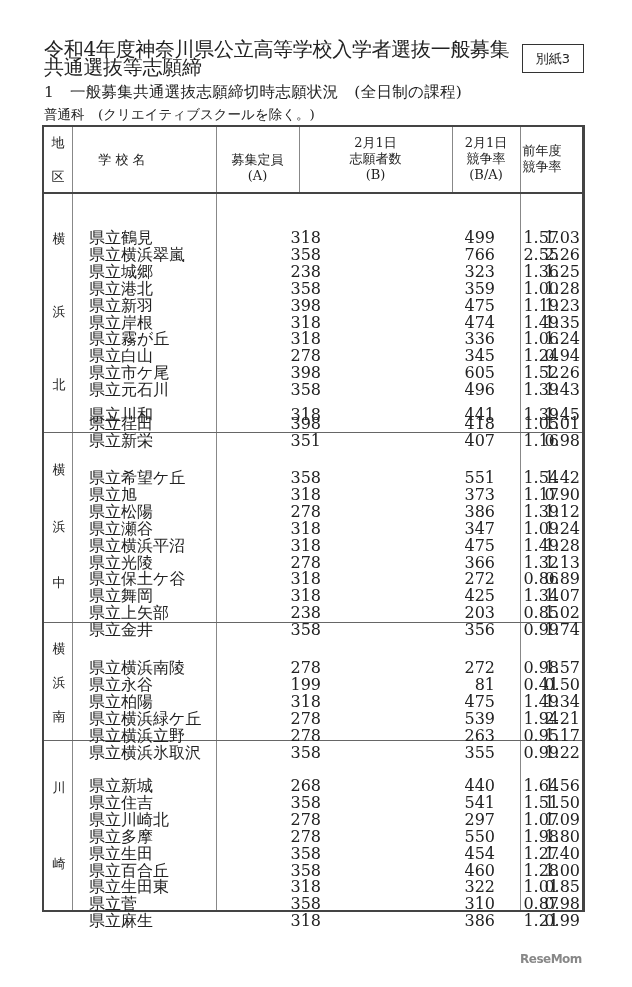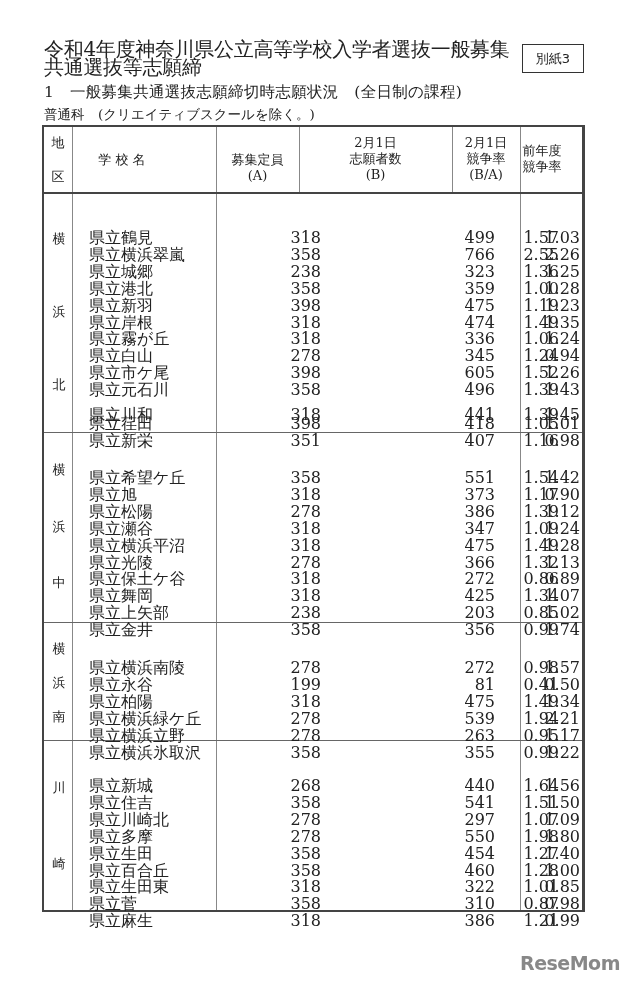--- a/index.html
+++ b/index.html
@@ -19,21 +19,21 @@
   .row { position:absolute; left:0; right:0; height:17px; font-size:16px; line-height:17px;margin-top:27px; }
   .row span { position:absolute; top:0; }
   .name { left:45px; }
   .num { text-align:right; width:60px; }
   .capacity { left:217px; }
   .applicants { left:391px; }
   .ratio { left:455px; }
   .prev { left:476px; }
   .region-char { position:absolute; left:0; width:30px; text-align:center; font-size:13px; }
   .logo { position:absolute; left:520px; top:952px; font-family:"DejaVu Sans", sans-serif;
-          font-weight:bold; font-size:19px; color:#888; letter-spacing:-0.5px; }
+          font-weight:bold; font-size:12px; color:#888; letter-spacing:-0.5px; }
 </style>
 </head>
 <body>
 
 <div class="title">
   <div>令和4年度神奈川県公立高等学校入学者選抜一般募集共通選抜等志願締</div>
 </div>
 <div class="annex">別紙3</div>
 <div class="section">1　一般募集共通選抜志願締切時志願状況　(全日制の課程)</div>
 <div class="subsection">普通科　(クリエイティブスクールを除く。)</div>

